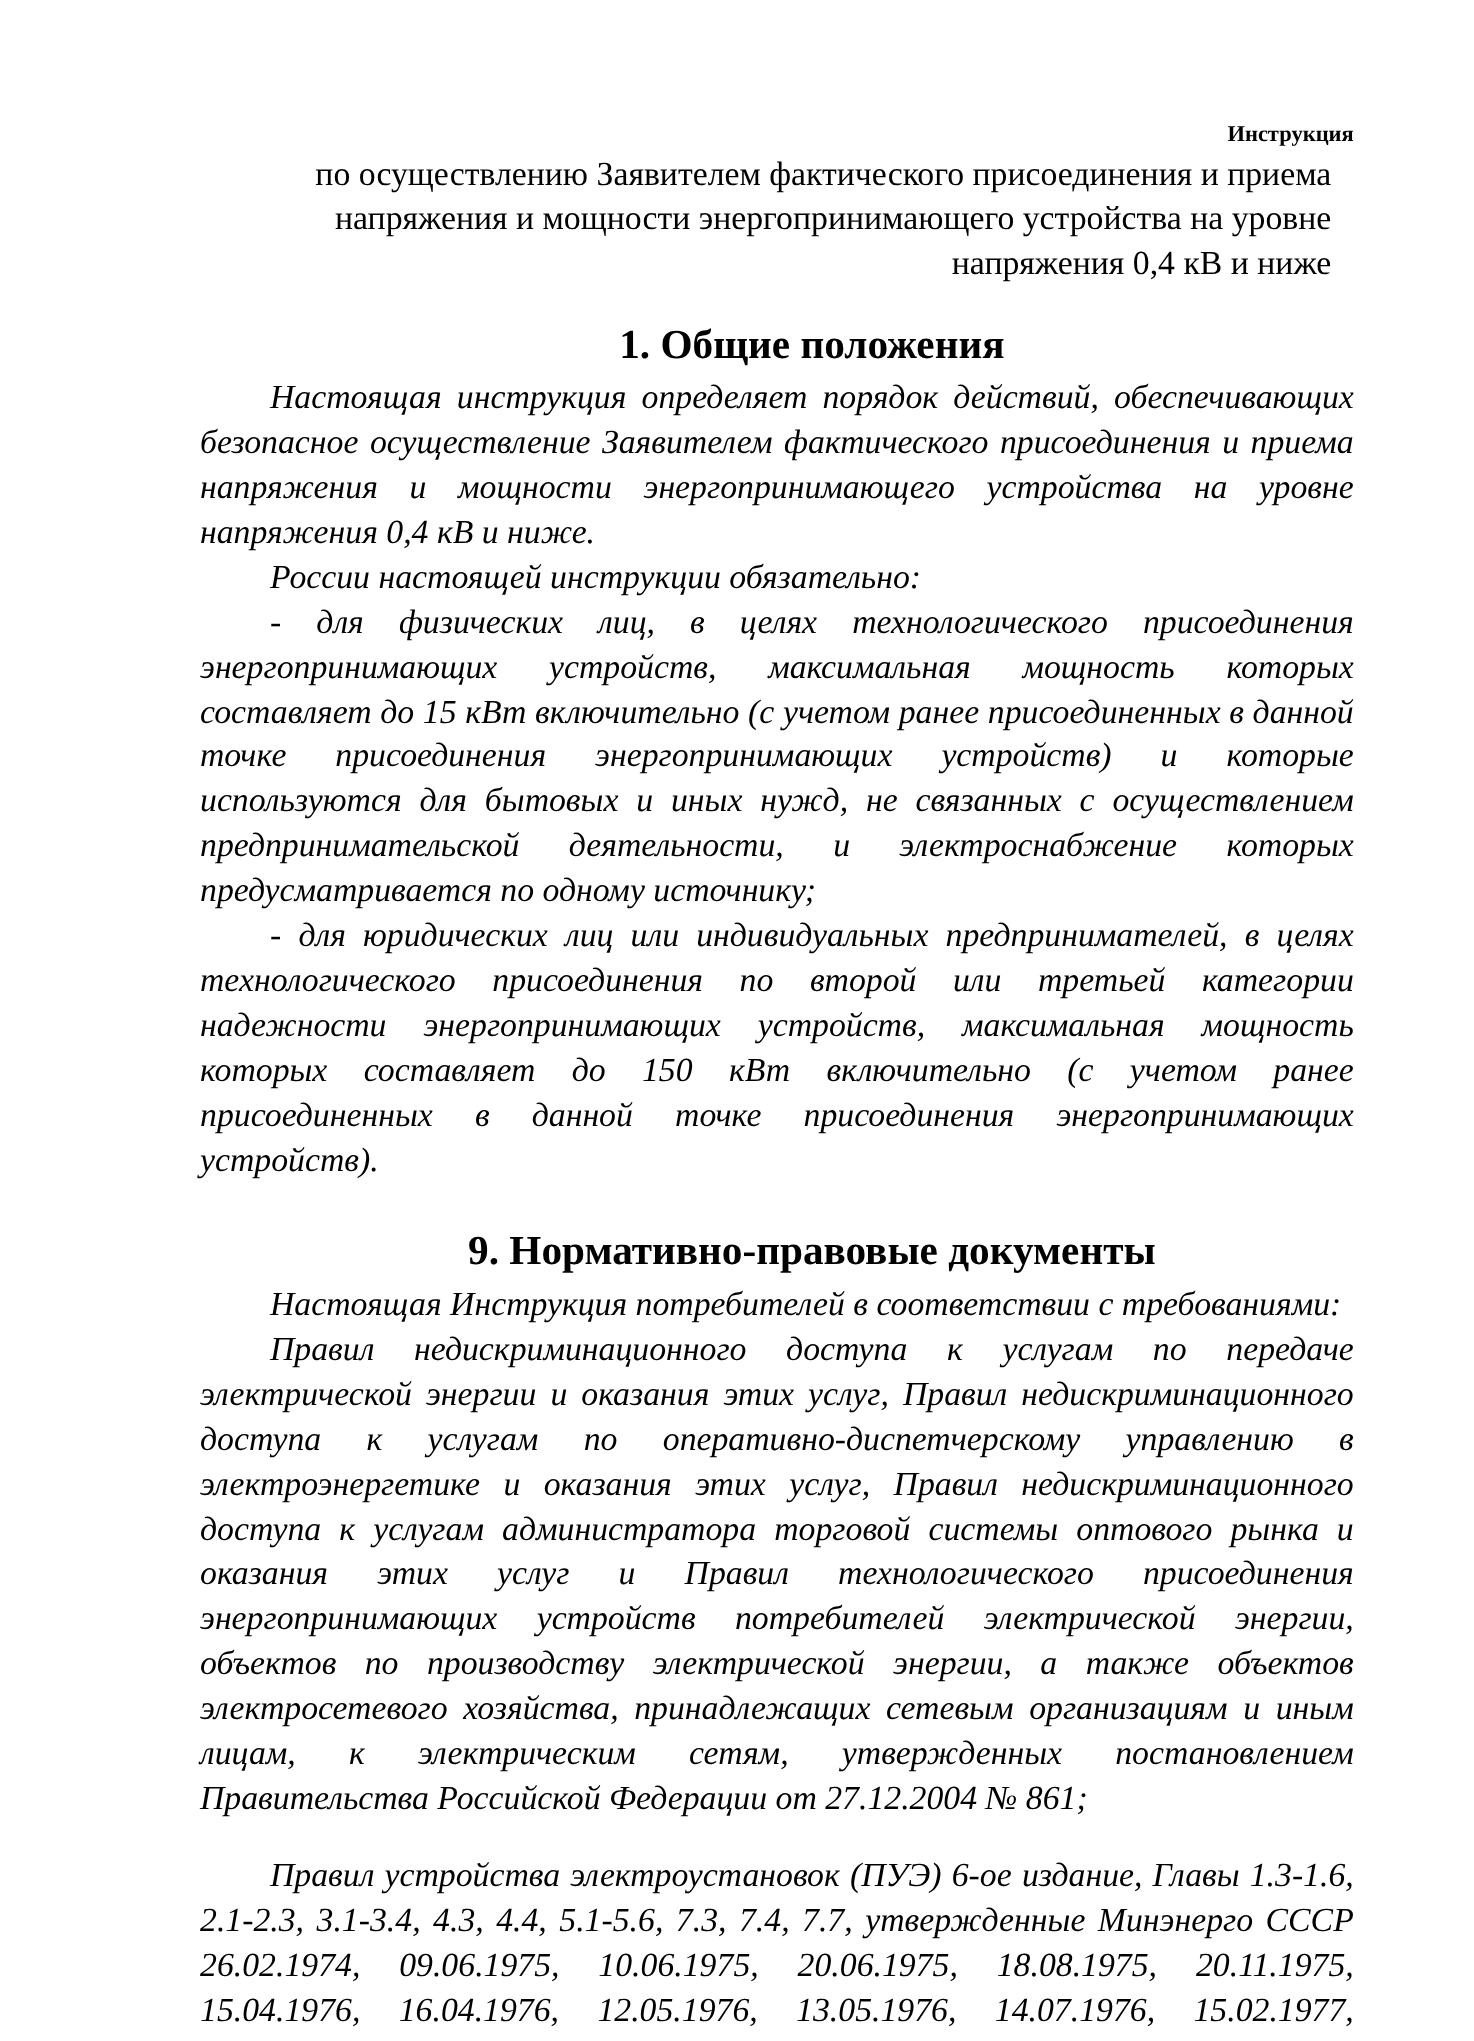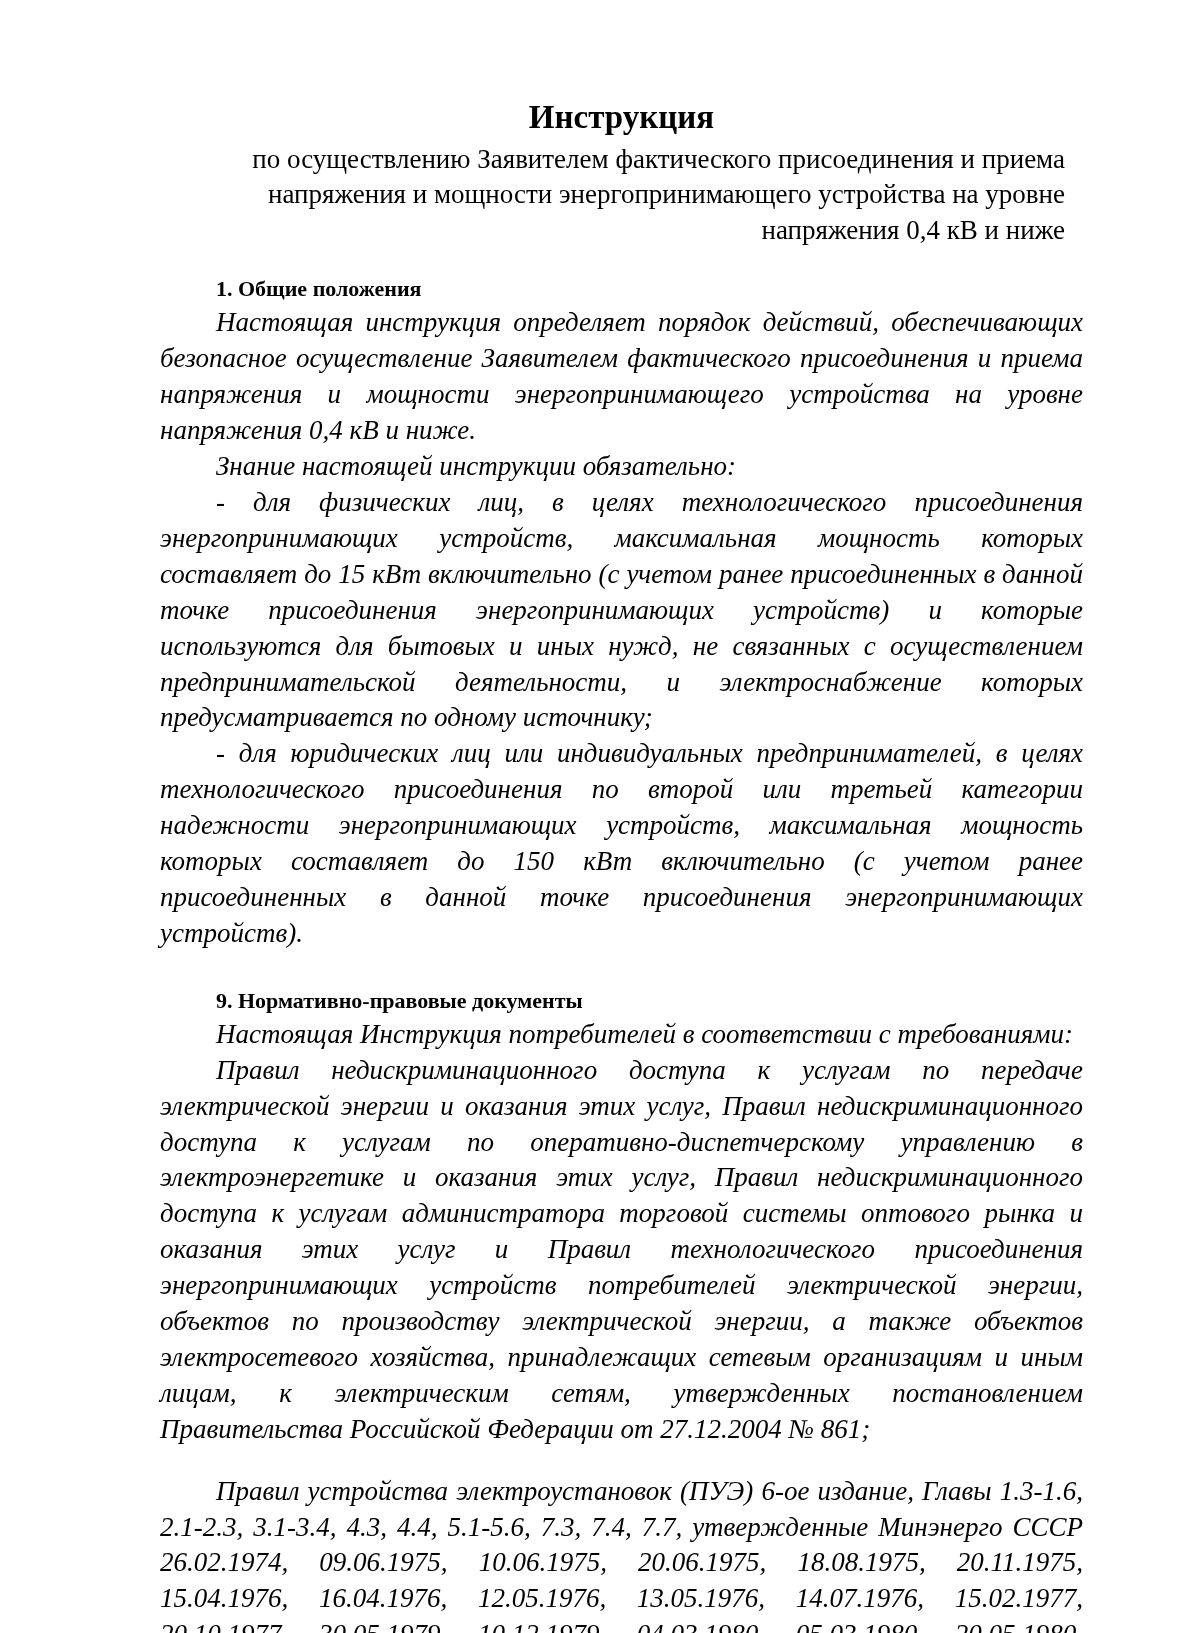--- a/index.html
+++ b/index.html
@@ -14,39 +14,40 @@
     color: #000000;
   }
   .page {
     width: 1179px;
     min-height: 1633px;
     box-sizing: border-box;
     padding: 96px 96px 60px 160px;
     position: relative;
   }
   .doc-title {
-    text-align: center;
+    text-align: right;
     font-weight: bold;
-    font-size: 33px;
+    font-size: 18px;
     line-height: 1.32;
     margin: 0 0 2px 0;
   }
   .doc-subtitle {
     text-align: right;
     font-size: 27px;
     line-height: 1.32;
     margin: 0 0 26px 0;
     padding: 0 18px;
   }
   .section-heading {
     font-weight: bold;
-    font-size: 22px;
+    font-size: 33px;
     line-height: 1.32;
     margin: 0 0 2px 0;
     text-indent: 56px;
+    text-align: center;
   }
   p.body-text {
     font-size: 27px;
     line-height: 1.33;
     margin: 0;
     text-align: justify;
     text-indent: 56px;
     hyphens: none;
     font-style: italic;
   }
@@ -59,21 +60,21 @@
 
 <div class="page">
 
   <h1 class="doc-title">Инструкция</h1>
 
   <div class="doc-subtitle">по осуществлению Заявителем фактического присоединения и приема напряжения и мощности энергопринимающего устройства на уровне напряжения 0,4 кВ и ниже</div>
 
   <div class="block">
     <div class="section-heading">1. Общие положения</div>
     <p class="body-text">Настоящая инструкция определяет порядок действий, обеспечивающих безопасное осуществление Заявителем фактического присоединения и приема напряжения и мощности энергопринимающего устройства на уровне напряжения 0,4 кВ и ниже.</p>
-    <p class="body-text">Знание настоящей инструкции обязательно:</p>
+    <p class="body-text">России настоящей инструкции обязательно:</p>
     <p class="body-text">- для физических лиц, в целях технологического присоединения энергопринимающих устройств, максимальная мощность которых составляет до 15 кВт включительно (с учетом ранее присоединенных в данной точке присоединения энергопринимающих устройств) и которые используются для бытовых и иных нужд, не связанных с осуществлением предпринимательской деятельности, и электроснабжение которых предусматривается по одному источнику;</p>
     <p class="body-text">- для юридических лиц или индивидуальных предпринимателей, в целях технологического присоединения по второй или третьей категории надежности энергопринимающих устройств, максимальная мощность которых составляет до 150 кВт включительно (с учетом ранее присоединенных в данной точке присоединения энергопринимающих устройств).</p>
   </div>
 
   <div class="gap-large"></div>
 
   <div class="block">
     <div class="section-heading">9. Нормативно-правовые документы</div>
     <p class="body-text">Настоящая Инструкция потребителей в соответствии с требованиями:</p>
     <p class="body-text">Правил недискриминационного доступа к услугам по передаче электрической энергии и оказания этих услуг, Правил недискриминационного доступа к услугам по оперативно-диспетчерскому управлению в электроэнергетике и оказания этих услуг, Правил недискриминационного доступа к услугам администратора торговой системы оптового рынка и оказания этих услуг и Правил технологического присоединения энергопринимающих устройств потребителей электрической энергии, объектов по производству электрической энергии, а также объектов электросетевого хозяйства, принадлежащих сетевым организациям и иным лицам, к электрическим сетям, утвержденных постановлением Правительства Российской Федерации от 27.12.2004 № 861;</p>

